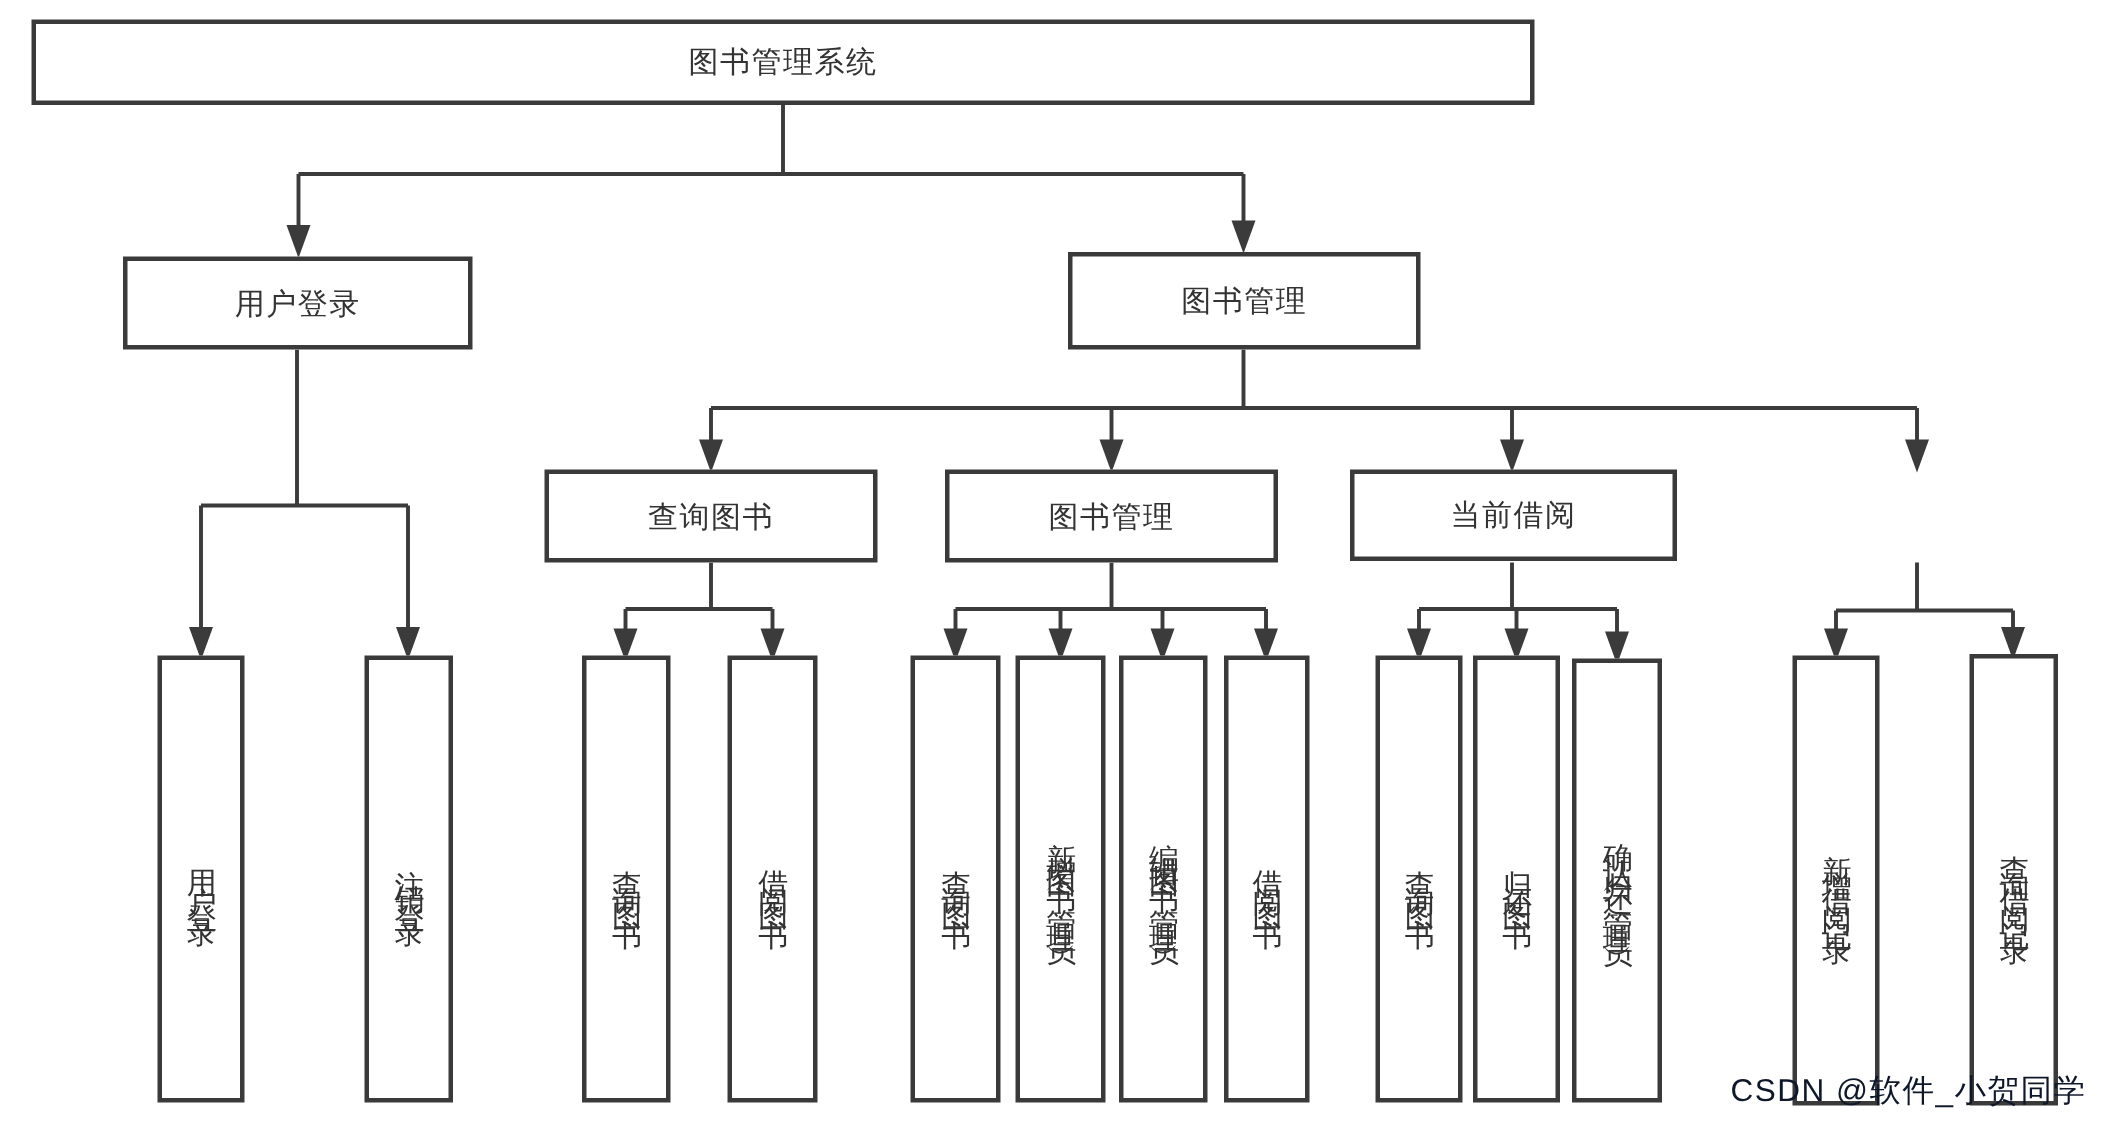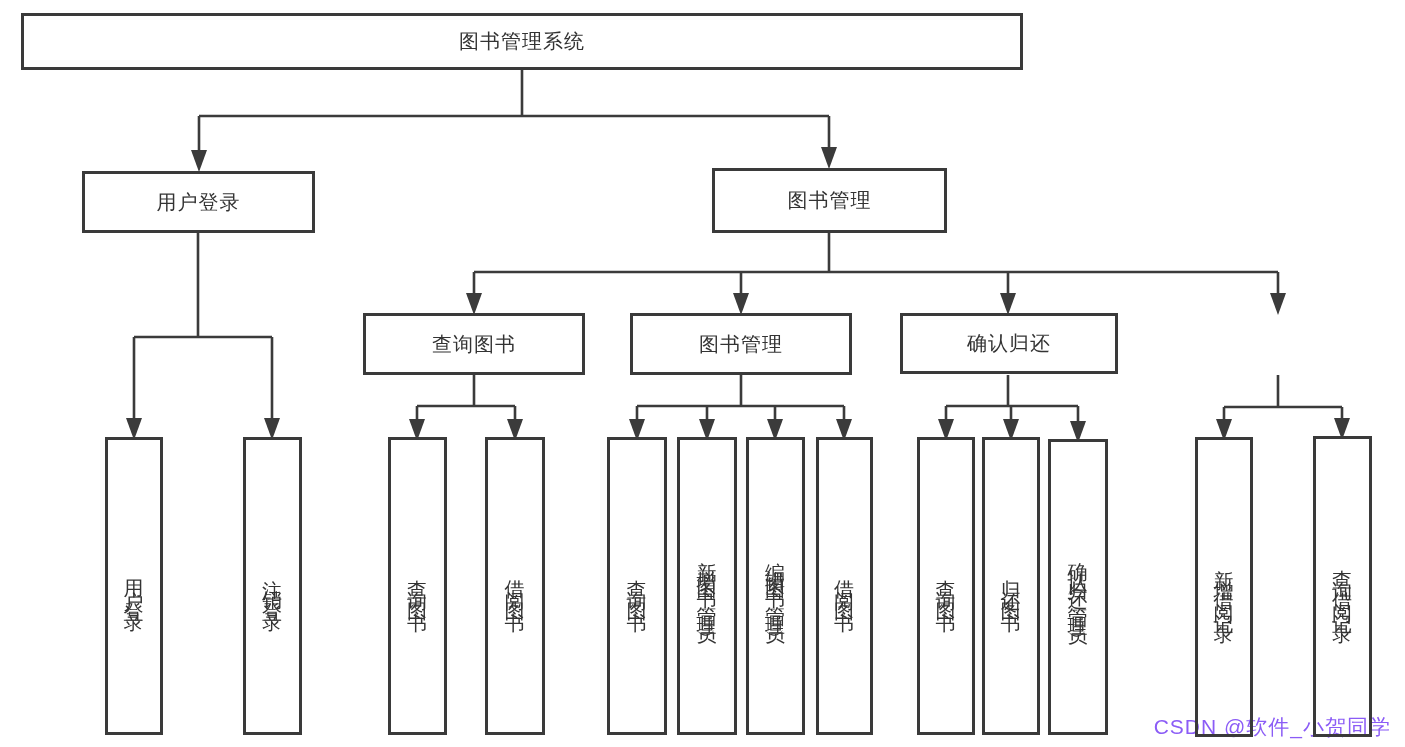--- a/index.html
+++ b/index.html
@@ -43,21 +43,21 @@
     white-space: normal;
   }
   .leaf.long {
     letter-spacing: 9px;
   }
   .watermark {
     position: absolute;
     right: 14px;
     bottom: 6px;
     font-size: 21px;
-    color: #8b5cf6;
+    color: #0f172a;
     letter-spacing: 1px;
     z-index: 40;
     mix-blend-mode: darken;
   }
 </style>
 </head>
 <body>
 
 <div class="stage">
 
@@ -111,21 +111,21 @@
     </g>
   </svg>
 
   <div class="box" style="left:21px; top:13px; width:1002px; height:57px">图书管理系统</div>
 
   <div class="box" style="left:82px; top:171px; width:233px; height:62px">用户登录</div>
   <div class="box" style="left:712px; top:168px; width:235px; height:65px">图书管理</div>
 
   <div class="box" style="left:363px; top:313px; width:222px; height:62px">查询图书</div>
   <div class="box" style="left:630px; top:313px; width:222px; height:62px">图书管理</div>
-  <div class="box" style="left:900px; top:313px; width:218px; height:61px">确认归还</div>
+  <div class="box" style="left:900px; top:313px; width:218px; height:61px">当前借阅</div>
 
   <div class="box leaf" style="left:105px; top:437px; width:58px; height:298px">用户登录</div>
   <div class="box leaf" style="left:243px; top:437px; width:59px; height:298px">注销登录</div>
 
   <div class="box leaf" style="left:388px; top:437px; width:59px; height:298px">查询图书</div>
   <div class="box leaf" style="left:485px; top:437px; width:60px; height:298px">借阅图书</div>
 
   <div class="box leaf" style="left:607px; top:437px; width:60px; height:298px">查询图书</div>
   <div class="box leaf long" style="left:677px; top:437px; width:60px; height:298px">新增图书（管理员）</div>
   <div class="box leaf long" style="left:746px; top:437px; width:59px; height:298px">编辑图书（管理员）</div>

